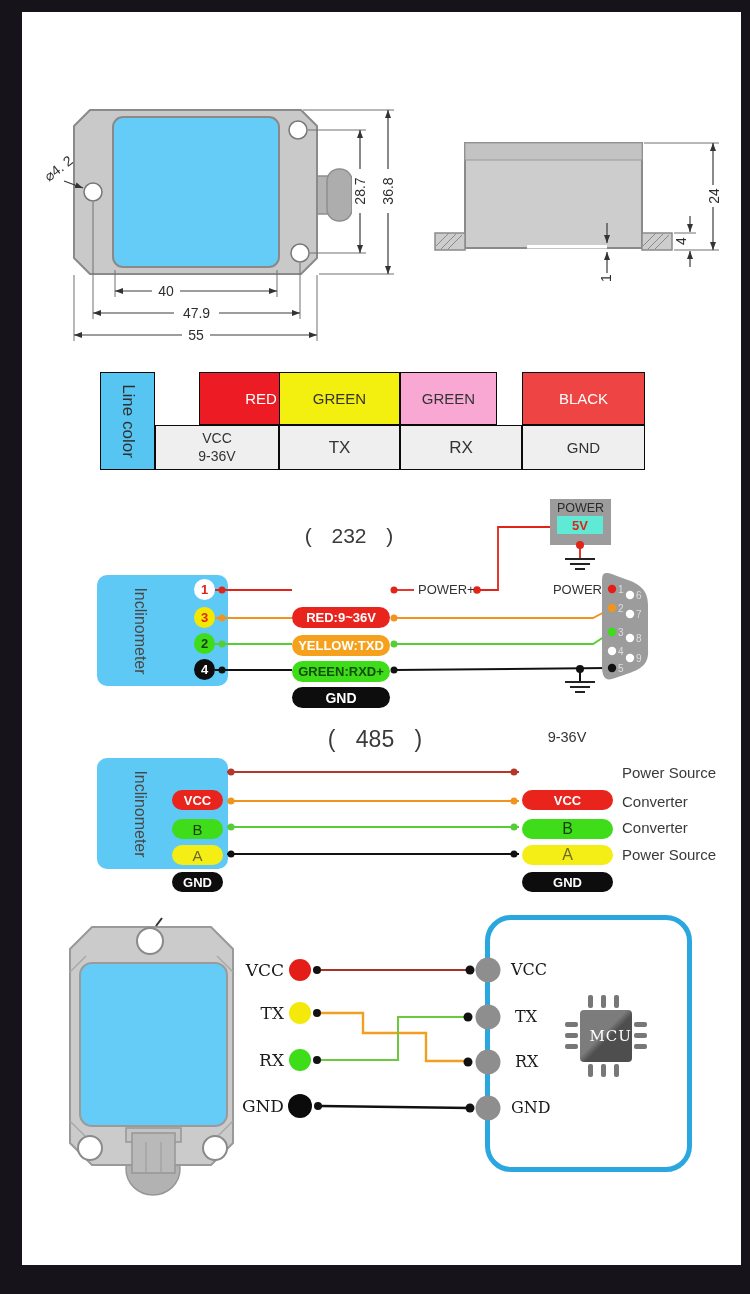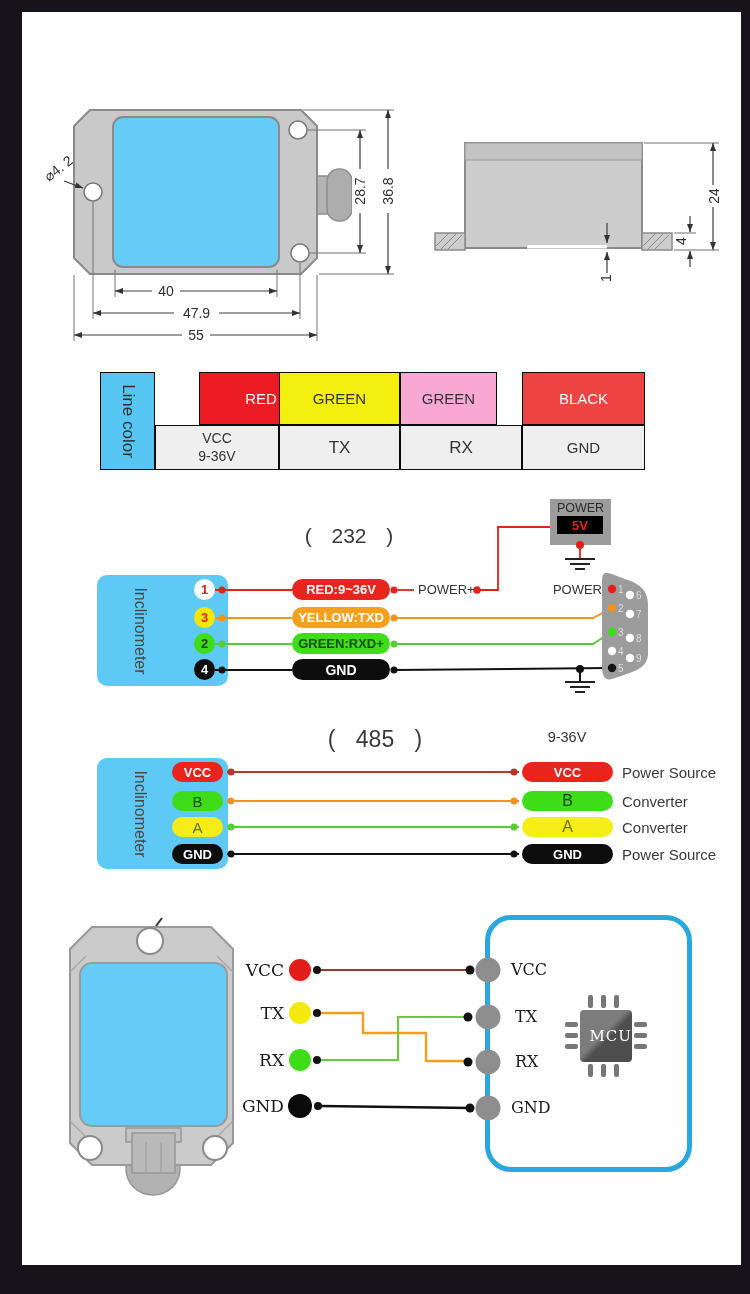--- a/index.html
+++ b/index.html
@@ -9,32 +9,32 @@
   .lw{position:absolute;left:0;top:0;z-index:5;pointer-events:none;}
   .box{position:absolute;z-index:1;}
   .txt{position:absolute;z-index:10;color:#2e2e2e;}
   .dim{font-size:14px;color:#2e2e2e;text-align:center;line-height:16px;}
   .dimbg{background:#fff;}
   .rot90{transform:rotate(-90deg);}
   .incl{background:#5fc9f5;border-radius:10px;}
   .vwrap{position:absolute;left:0;top:0;height:100%;width:85px;display:flex;align-items:center;justify-content:center;}
   .vtext{transform:rotate(90deg);white-space:nowrap;color:#474747;}
   .pill{position:absolute;z-index:6;display:flex;align-items:center;justify-content:center;
-        border-radius:11px;font-weight:bold;font-size:13px;white-space:nowrap;}
+        border-radius:11px;font-weight:bold;font-size:13px;white-space:nowrap;margin-top:28px;}
   .pin{position:absolute;z-index:10;width:21px;height:21px;border-radius:50%;display:flex;
        align-items:center;justify-content:center;font-size:13px;font-weight:bold;}
   .cell{position:absolute;z-index:6;display:flex;align-items:center;justify-content:center;
         border:1px solid #0a0a0a;box-sizing:border-box;text-align:center;}
   .serif{font-family:"DejaVu Serif",serif;}
   .title{font-size:21px;color:#3a3a3a;word-spacing:14px;text-align:center;white-space:nowrap;}
   .desc{font-size:15px;color:#3a3a3a;white-space:nowrap;}
   .mcu-box{position:absolute;z-index:1;border:5px solid #2aa7df;border-radius:26px;background:#fff;}
   .pwr{position:absolute;z-index:1;background:#9c9c9c;}
   .pwr .t{position:absolute;left:0;top:2px;width:100%;text-align:center;font-size:12.5px;color:#2b2b2b;}
-  .pwr .v{position:absolute;left:7px;top:17px;width:46px;height:18px;background:#000000;display:flex;
+  .pwr .v{position:absolute;left:7px;top:17px;width:46px;height:18px;background:#5eead4;display:flex;
           align-items:center;justify-content:center;font-size:13px;font-weight:bold;color:#e02419;}
 </style>
 </head>
 <body>
 
 <div class="canvas">
 
   <div class="box incl" style="left:75px;top:563px;width:131px;height:111px;">
     <div class="vwrap">
       <span class="vtext" style="font-size:16px;">Inclinometer</span>

